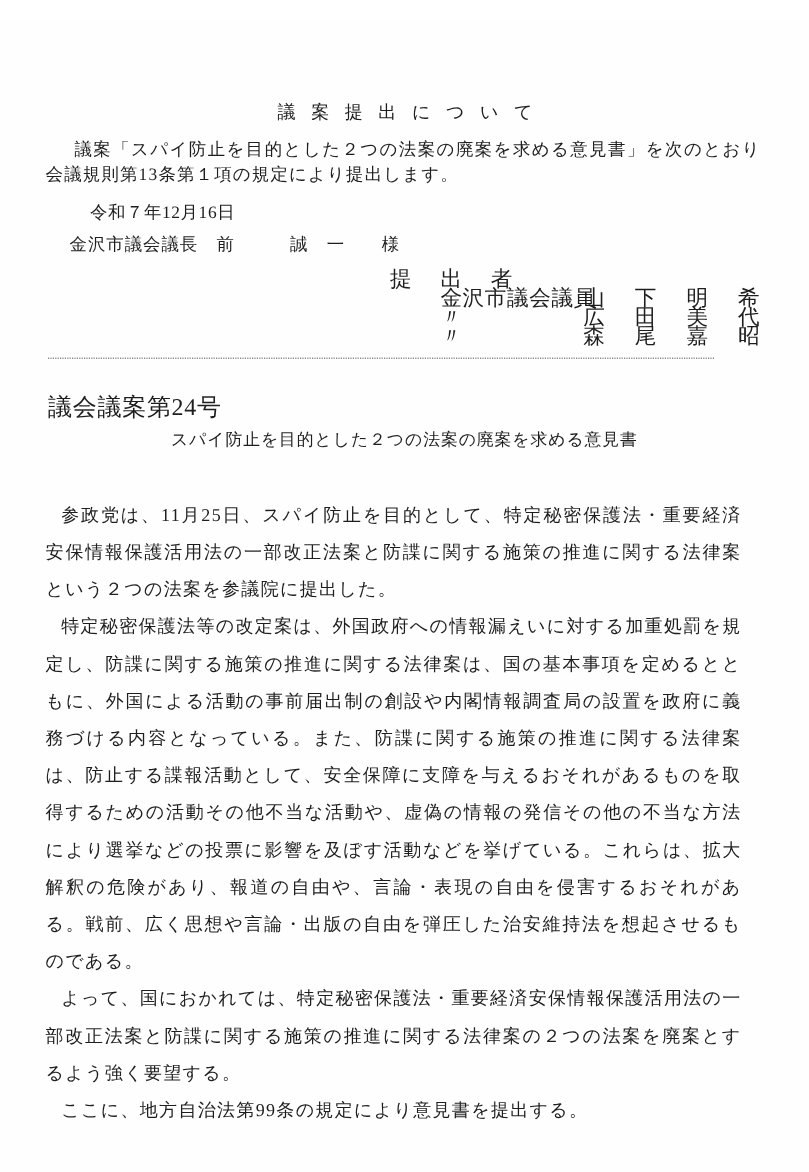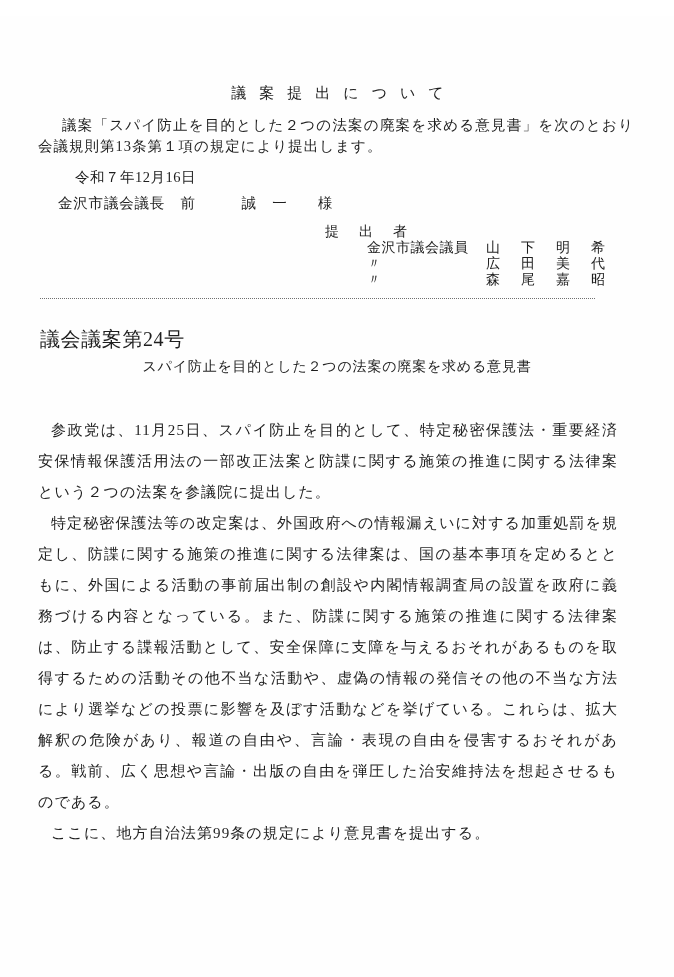--- a/index.html
+++ b/index.html
@@ -56,21 +56,21 @@
     left: 58px;
     font-size: 14.5px;
     letter-spacing: 0.8px;
     white-space: nowrap;
     text-align: right;
   }
   .submitters {
     position: absolute;
     top: 208px;
     left: 325px;
-    font-size: 14px;
+    font-size: 18px;
     line-height: 16px;
   }
   .submit-heading {
     letter-spacing: 3px;
     white-space: nowrap;
   }
   .submit-row {
     display: flex;
     align-items: baseline;
     margin-left: 42px;
@@ -163,16 +163,17 @@
 
   <div class="divider"></div>
 
   <div class="doc-number">議会議案第24号</div>
 
   <h2 class="opinion-title">スパイ防止を目的とした２つの法案の廃案を求める意見書</h2>
 
   <div class="opinion-body">
     <p>参政党は、11月25日、スパイ防止を目的として、特定秘密保護法・重要経済安保情報保護活用法の一部改正法案と防諜に関する施策の推進に関する法律案という２つの法案を参議院に提出した。</p>
     <p>特定秘密保護法等の改定案は、外国政府への情報漏えいに対する加重処罰を規定し、防諜に関する施策の推進に関する法律案は、国の基本事項を定めるとともに、外国による活動の事前届出制の創設や内閣情報調査局の設置を政府に義務づける内容となっている。また、防諜に関する施策の推進に関する法律案は、防止する諜報活動として、安全保障に支障を与えるおそれがあるものを取得するための活動その他不当な活動や、虚偽の情報の発信その他の不当な方法により選挙などの投票に影響を及ぼす活動などを挙げている。これらは、拡大解釈の危険があり、報道の自由や、言論・表現の自由を侵害するおそれがある。戦前、広く思想や言論・出版の自由を弾圧した治安維持法を想起させるものである。</p>
+    <p>よって、国におかれては、特定秘密保護法・重要経済安保情報保護活用法の一部改正法案と防諜に関する施策の推進に関する法律案の２つの法案を廃案とするよう強く要望する。</p>
     <p>ここに、地方自治法第99条の規定により意見書を提出する。</p>
   </div>
 
 </div>
 
 </body></html>

